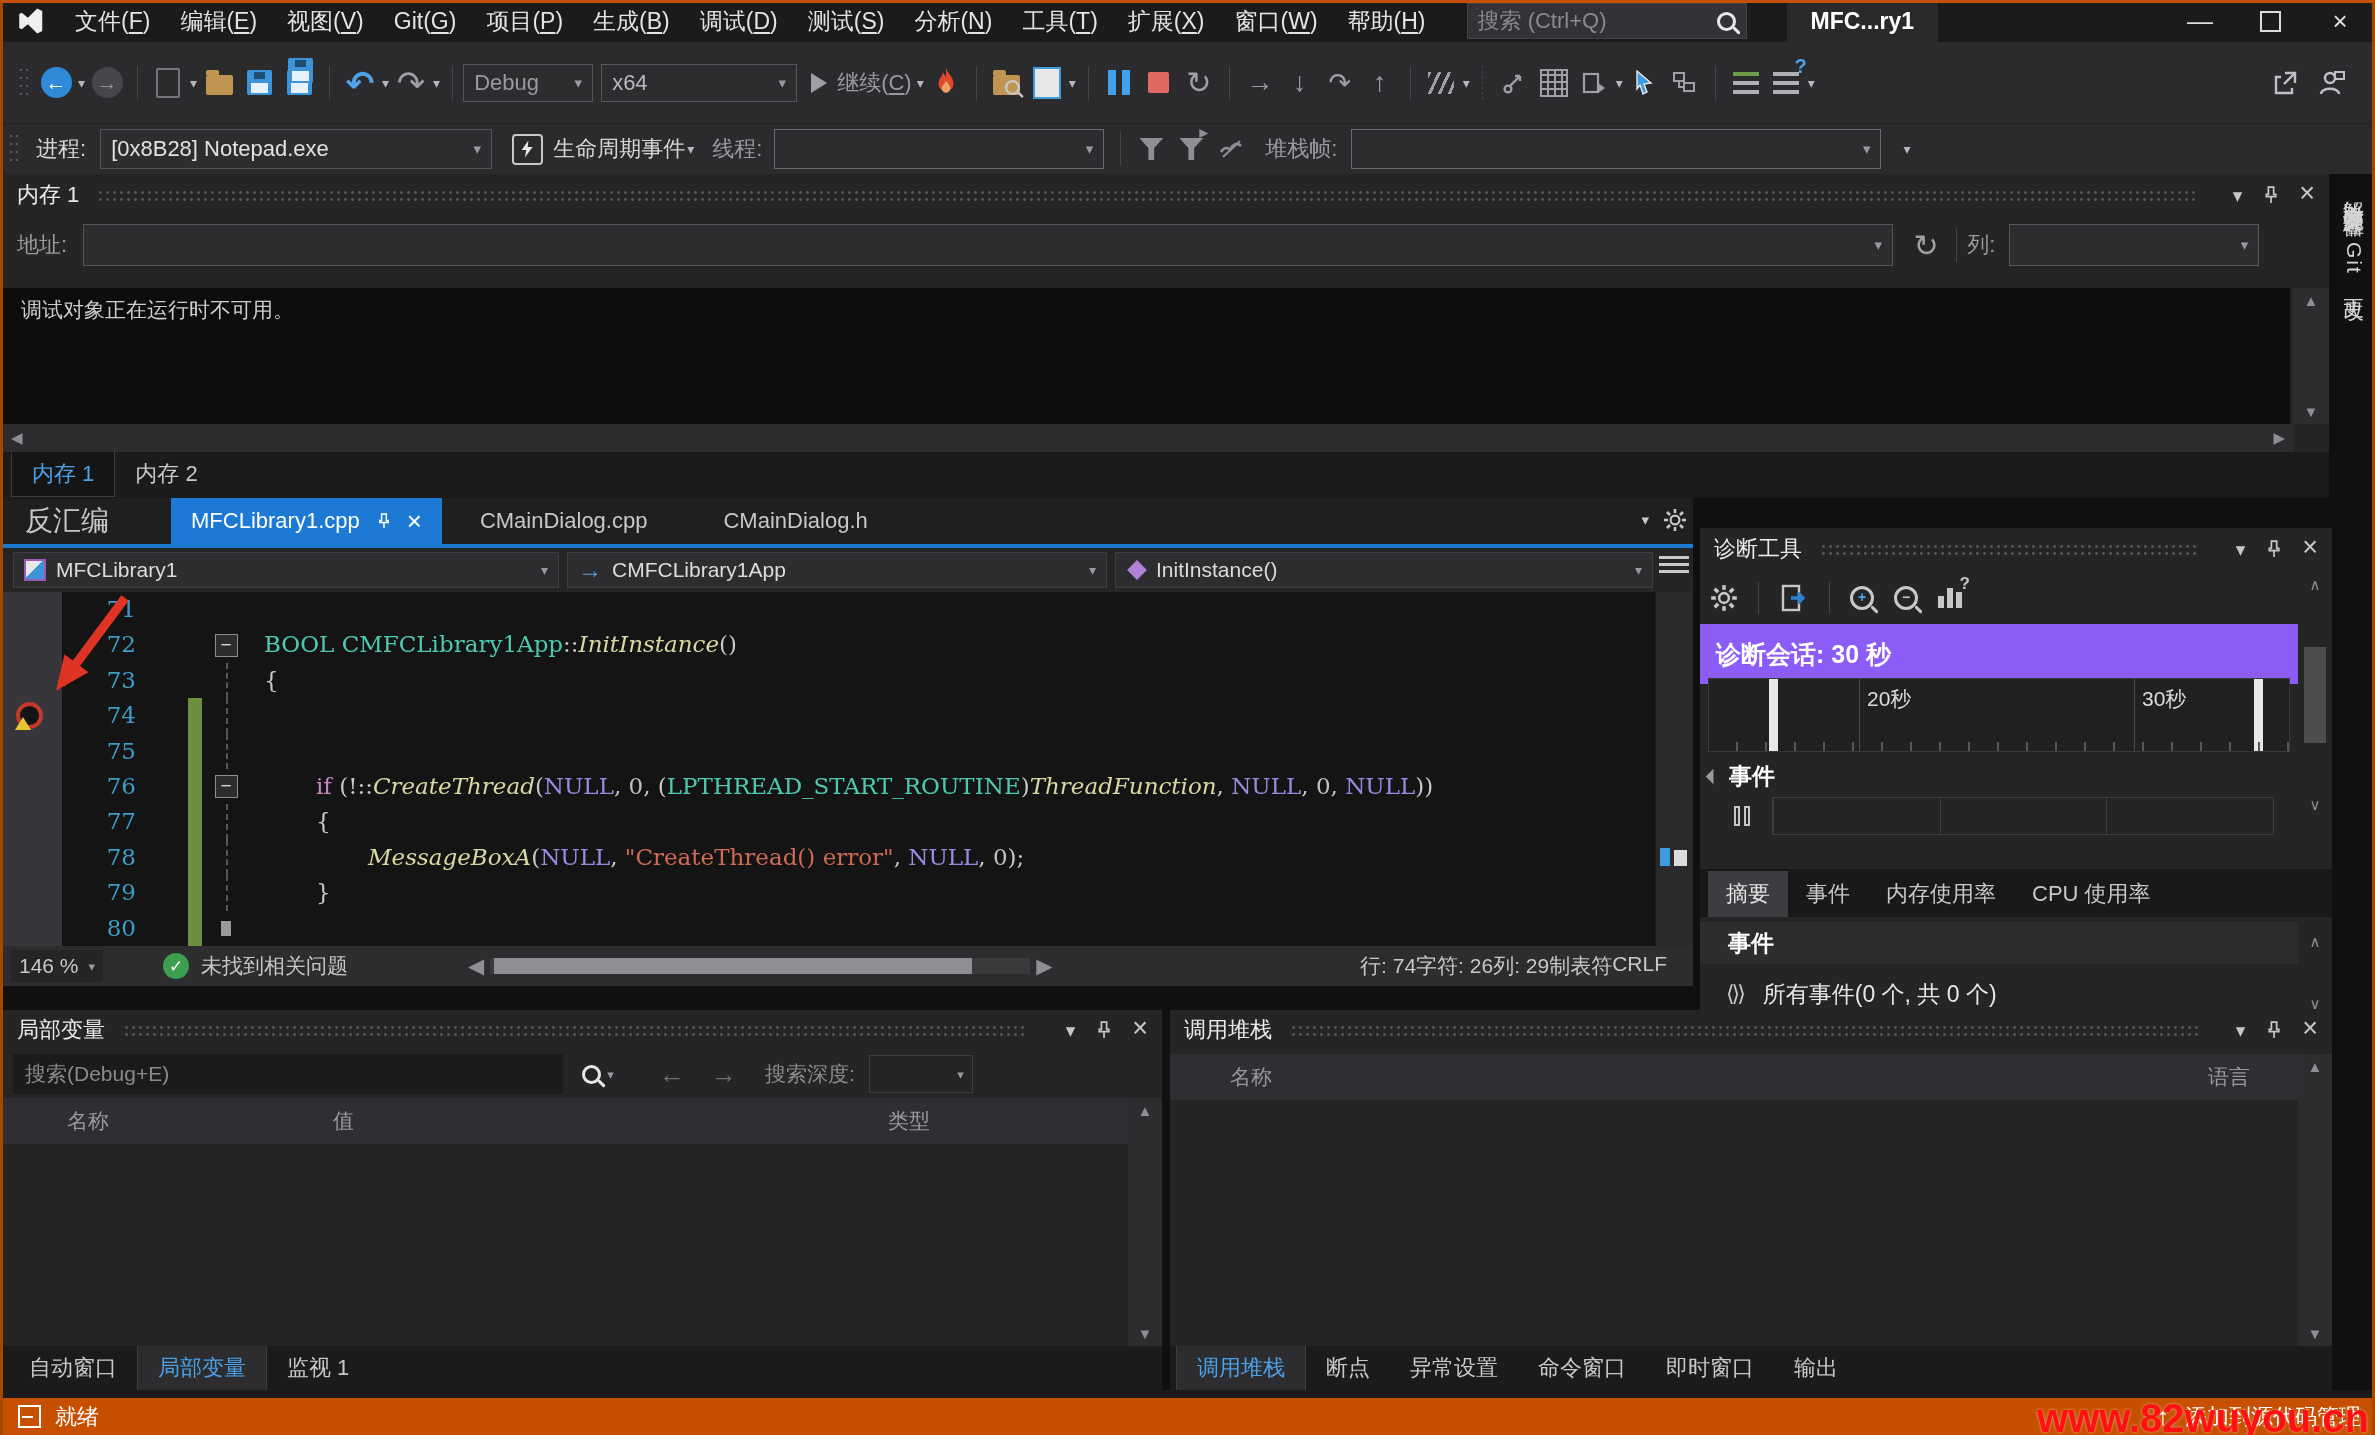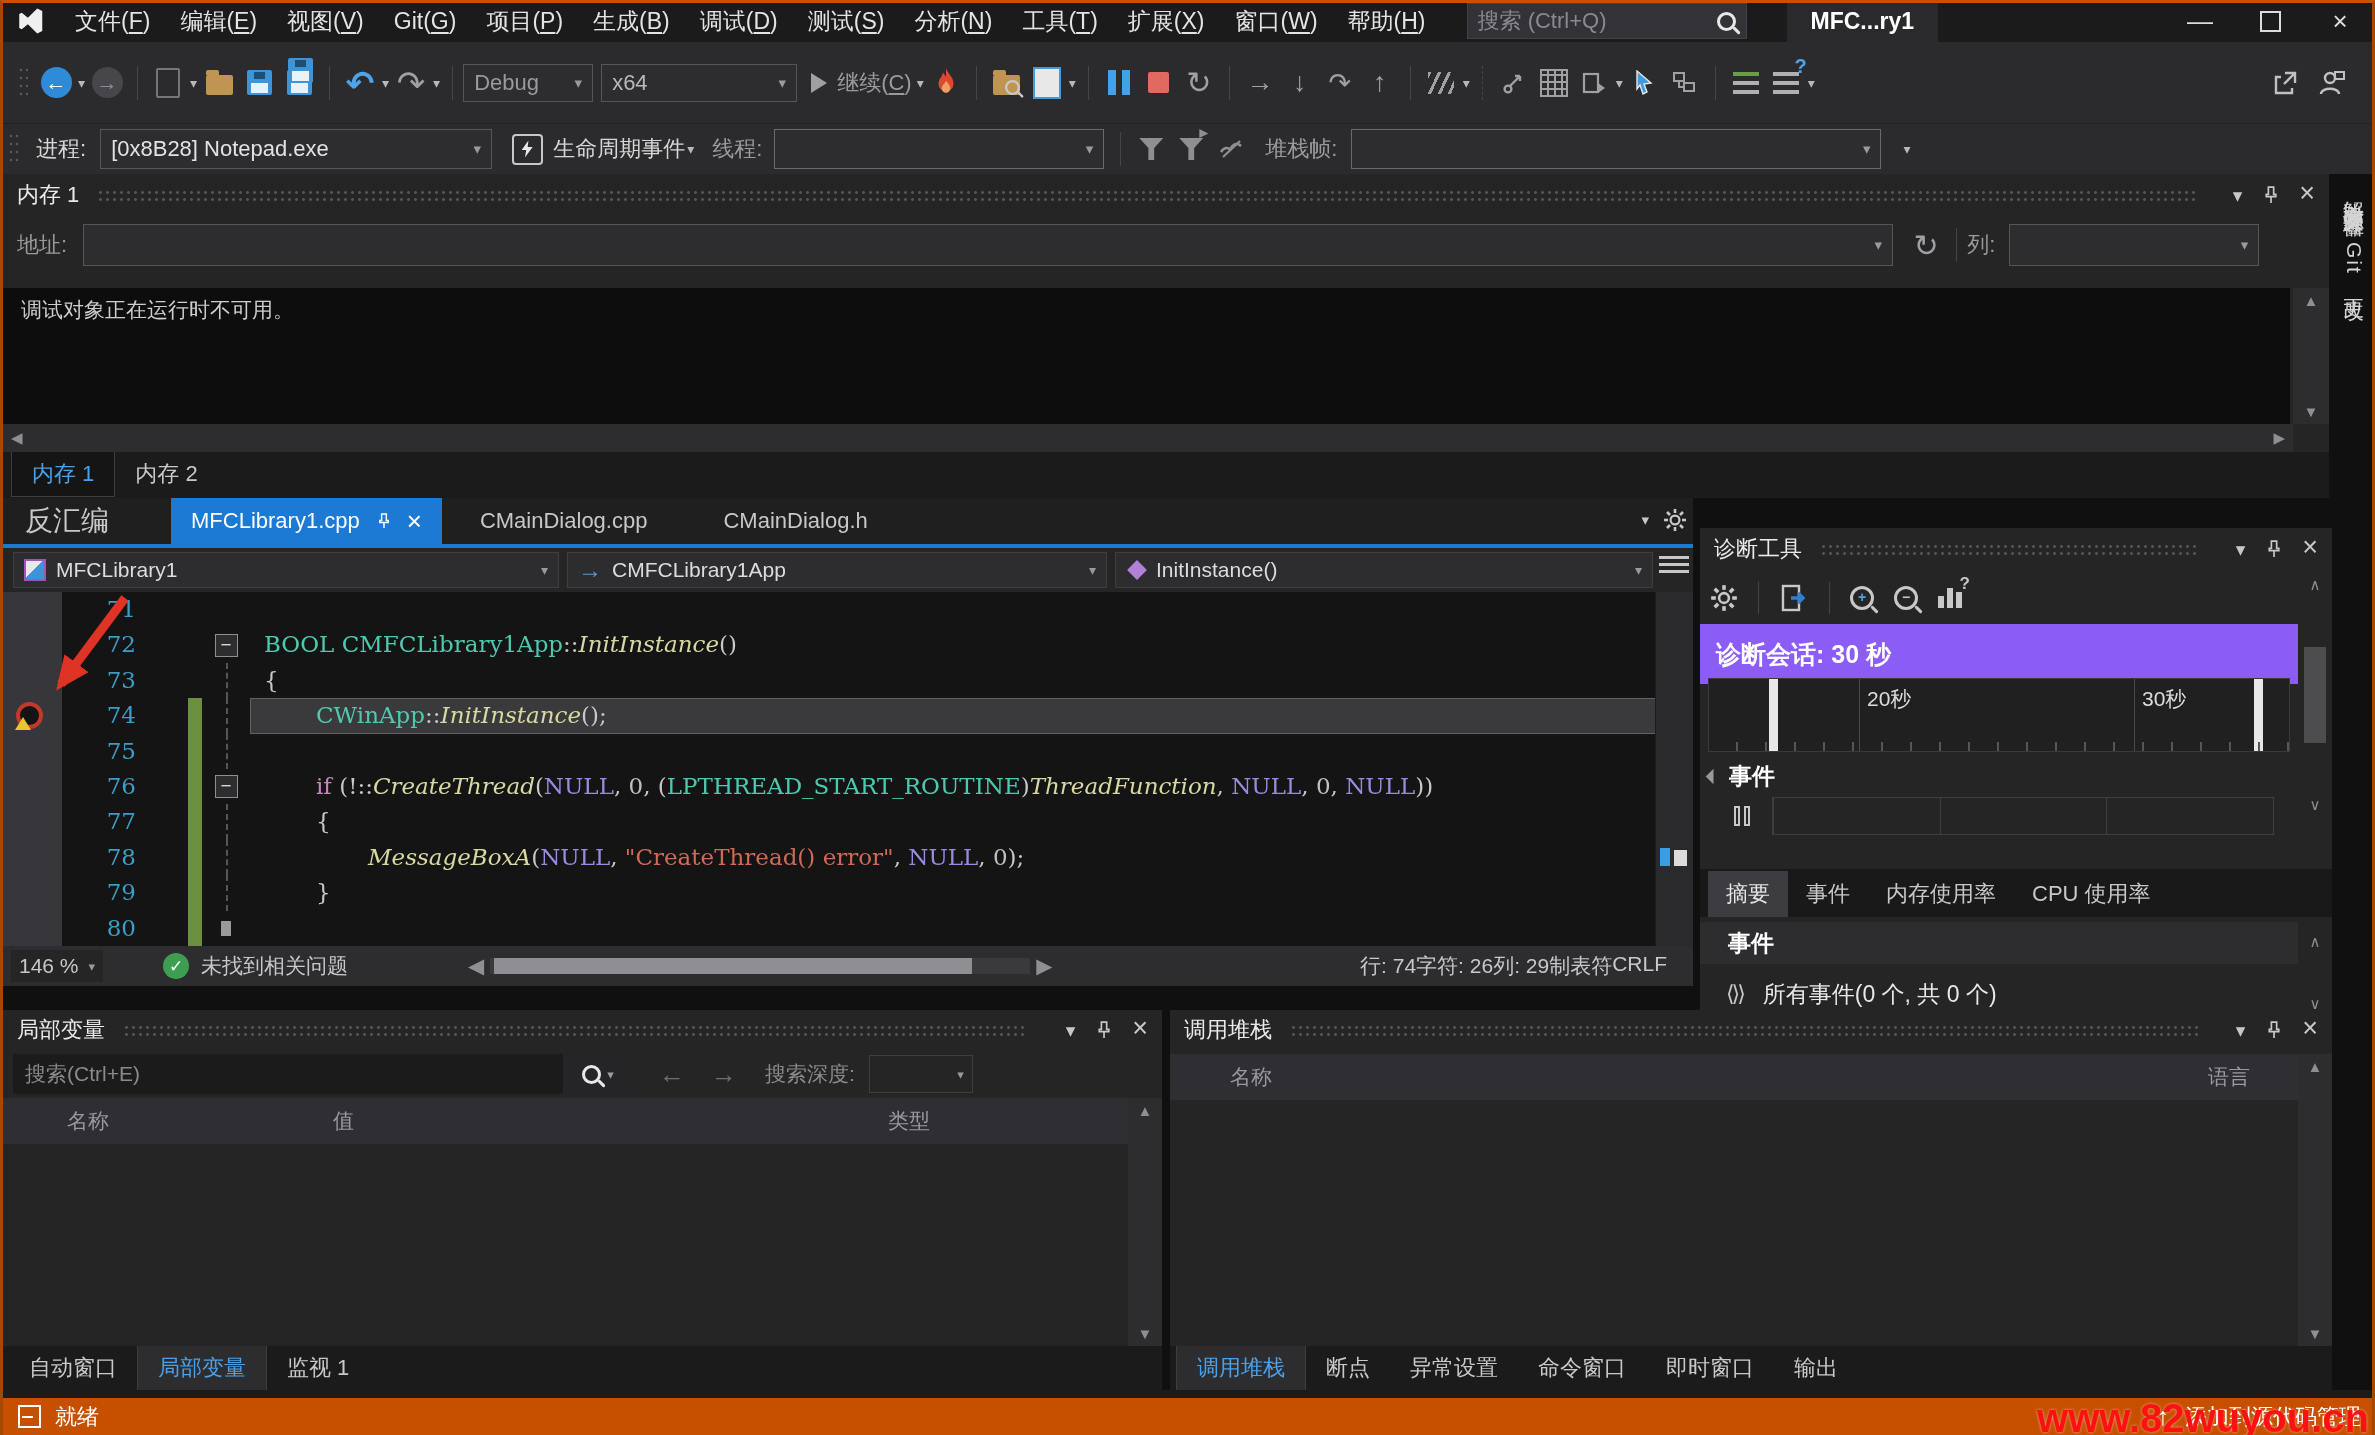--- a/index.html
+++ b/index.html
@@ -562,21 +562,20 @@
           <span class="cbp">
             <span class="bp-circle">
               <span class="bp-warn"></span>
             </span>
           </span>
           <span class="ln">74</span>
           <span class="chg on"></span>
           <span class="foldc">
             <span class="fguide"></span>
           </span>
-          <span class="codecell" style="padding-left: 66px;"><span class="tk-t">CWinApp</span><span class="tk-p">::</span><span class="tk-f">InitInstance</span><span class="tk-p">();</span></span>
         </div>
         <div class="crow">
           <span class="cbp"></span>
           <span class="ln">75</span>
           <span class="chg on"></span>
           <span class="foldc">
             <span class="fguide"></span>
           </span>
           <span class="codecell" style="padding-left: 14px;"></span>
         </div>
@@ -769,21 +768,21 @@
     <span class="pic">▾</span>
     <span class="pic">
       <svg width="17" height="19" viewBox="0 0 16 18">
           <path d="M6 1 h5 v7 h2 v2 H4 V8 h2 z M8.5 10 v6" stroke="#c8c8c8" stroke-width="1.6" fill="none"></path>
         </svg>
     </span>
     <span class="pic x">×</span>
   </div>
   <div class="searchrow">
     <div class="searchbox">
-      <span class="ph">搜索(Ctrl+E)</span>
+      <span class="ph">搜索(Debug+E)</span>
       <span class="magwrap">
           <span class="mag"></span>
           <span style="color:#9a9a9e;font-size:13px;">▾</span>
         </span>
     </div>
     <span class="navarr">←</span>
     <span class="navarr">→</span>
     <span class="depthlbl">搜索深度:</span>
     <span class="depthcombo">▾</span>
   </div>

